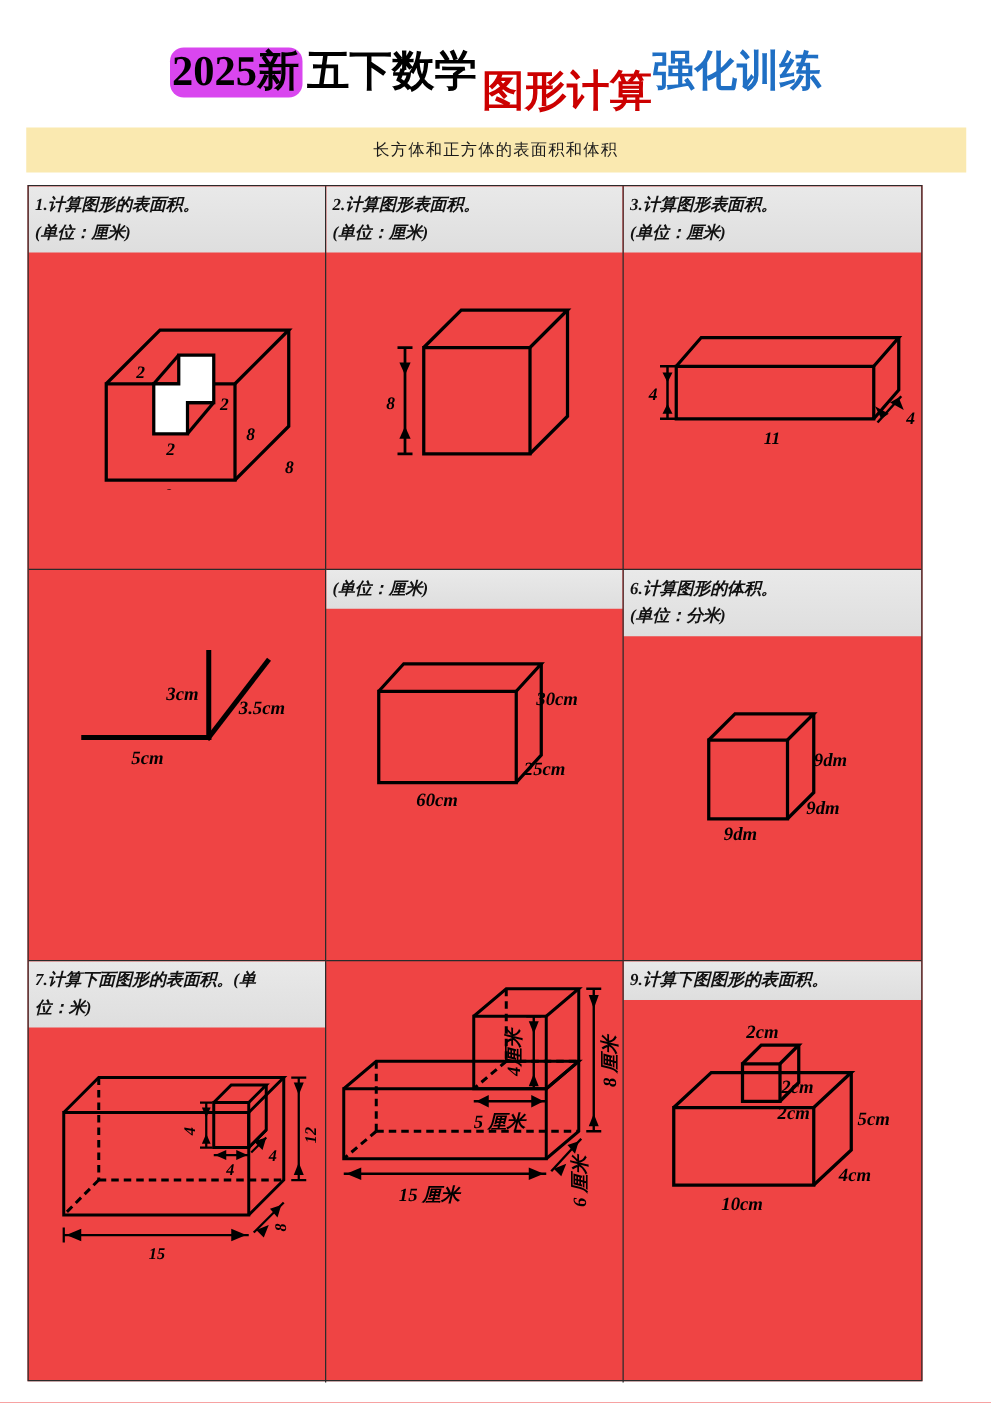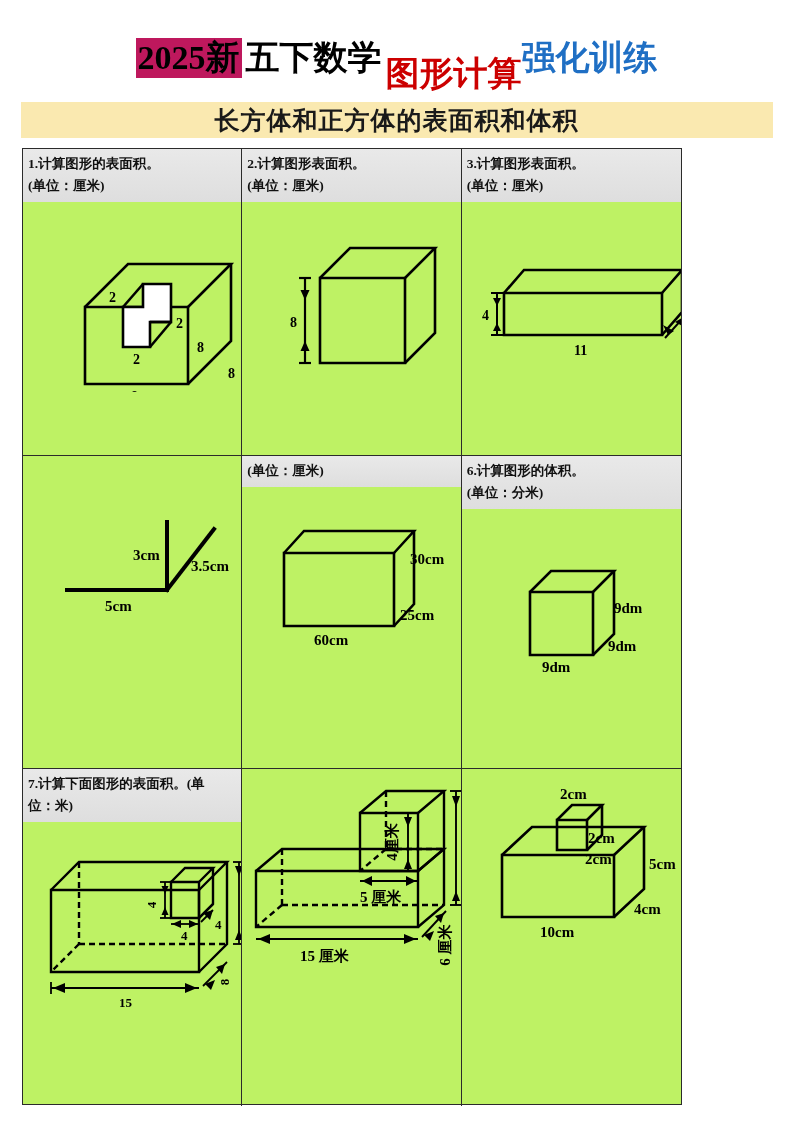--- a/index.html
+++ b/index.html
@@ -8,36 +8,37 @@
     font-family:"Liberation Serif","DejaVu Serif",serif;
     overflow:hidden;position:relative;
   }
   
   #header{width:793px;padding-top:22px;box-sizing:border-box;}
   #main-title{
     text-align:center;font-size:34px;font-weight:bold;line-height:1.18;
     letter-spacing:0px;white-space:nowrap;
   }
   #main-title .seg{display:inline-block;vertical-align:middle;}
-  .hl-yellow{background:#be185d;color:#000000;padding:0 2px;}
+  .hl-yellow{background:#d946ef;color:#000000;padding:0 2px;border-radius:11px;}
   .blk{color:#000000;padding:0 4px;}
   .red{color:#cc0000;margin-top:32px;}
   .blue{color:#1f6fc4;}
   #subtitle-bar{
     margin:8px auto 0 auto;width:752px;background:#fae9b0;
     height:36px;display:flex;align-items:center;justify-content:center;
   }
-  #subtitle-text{font-size:25px;font-weight:bold;color:#1a1a1a;letter-spacing:1px;}
+  #subtitle-text{font-size:13px;font-weight:normal;color:#1a1a1a;letter-spacing:1px;}
 
   
   #grid{
-    position:absolute;left:22px;top:148px;width:660px;height:957px;
+    position:absolute;left:22px;top:148px;width:716px;height:957px;
     border:1.5px solid #2b2b2b;box-sizing:border-box;
     display:grid;grid-template-columns:1fr 1fr 1fr;grid-template-rows:307px 313px 337px;
-    background:#bef264;
+    background:#ef4444;
+    font-style:italic;
   }
   .cell{
     border-right:1.5px solid #2b2b2b;border-bottom:1.5px solid #2b2b2b;
     box-sizing:border-box;position:relative;overflow:hidden;
   }
   .cell.c3{border-right:none;}
   .cell.r3{border-bottom:none;}
   .prompt{
     background:linear-gradient(to bottom,#e9e9e9,#dedede);
     padding:4px 5px 5px 5px;font-size:13.5px;font-weight:bold;color:#111;
@@ -325,20 +326,23 @@
           <text x="232" y="80" transform="rotate(-90 232 80)" text-anchor="middle">8 厘米</text>
           <text x="118" y="133">5 厘米</text>
           <text x="58" y="192">15 厘米</text>
           <text x="208" y="176" transform="rotate(-90 208 176)" text-anchor="middle">6 厘米</text>
         </g>
       </svg>
     </div>
   </div>
 
   <div class="cell c3 r3">
+    <div class="prompt">
+      <span class="ln">9.计算下图图形的表面积。</span>
+    </div>
     <div class="figwrap">
       <svg width="249" height="250" viewBox="0 0 249 250">
         <g stroke="#000" stroke-width="2.6" fill="none">
 
           <path d="M40 86 L40 148 L152 148 L152 86 Z"></path>
           <path d="M40 86 L70 58 L182 58 L152 86"></path>
           <path d="M152 148 L182 120 L182 58"></path>
 
           <path d="M95 51 L95 81 L125 81 L125 51 Z"></path>
           <path d="M95 51 L110 36 L140 36 L125 51"></path>

